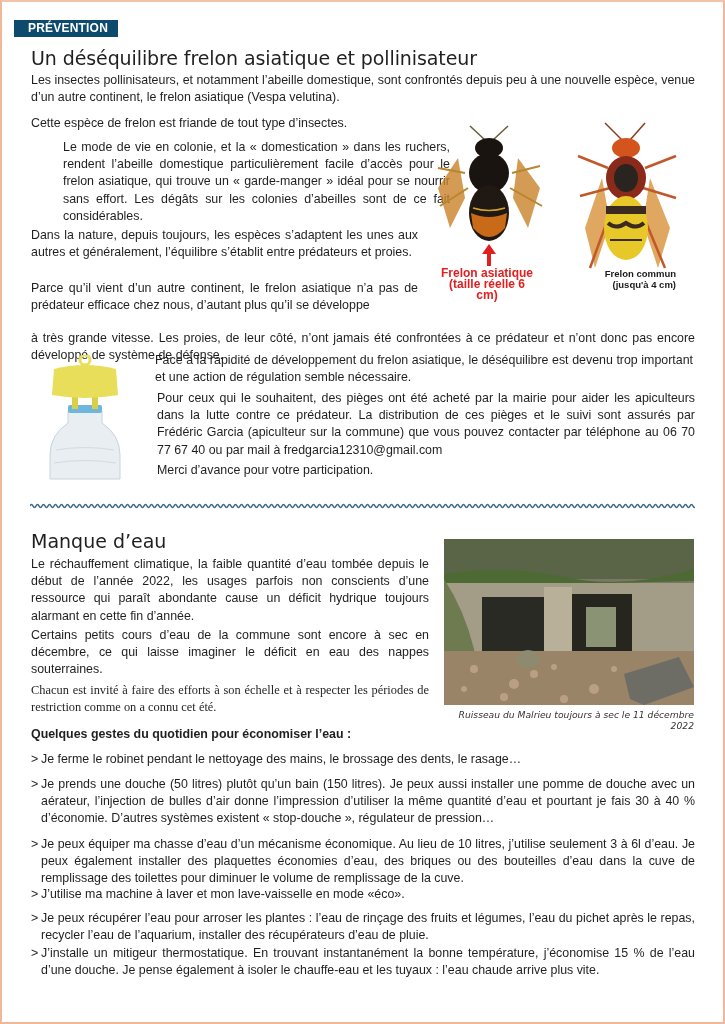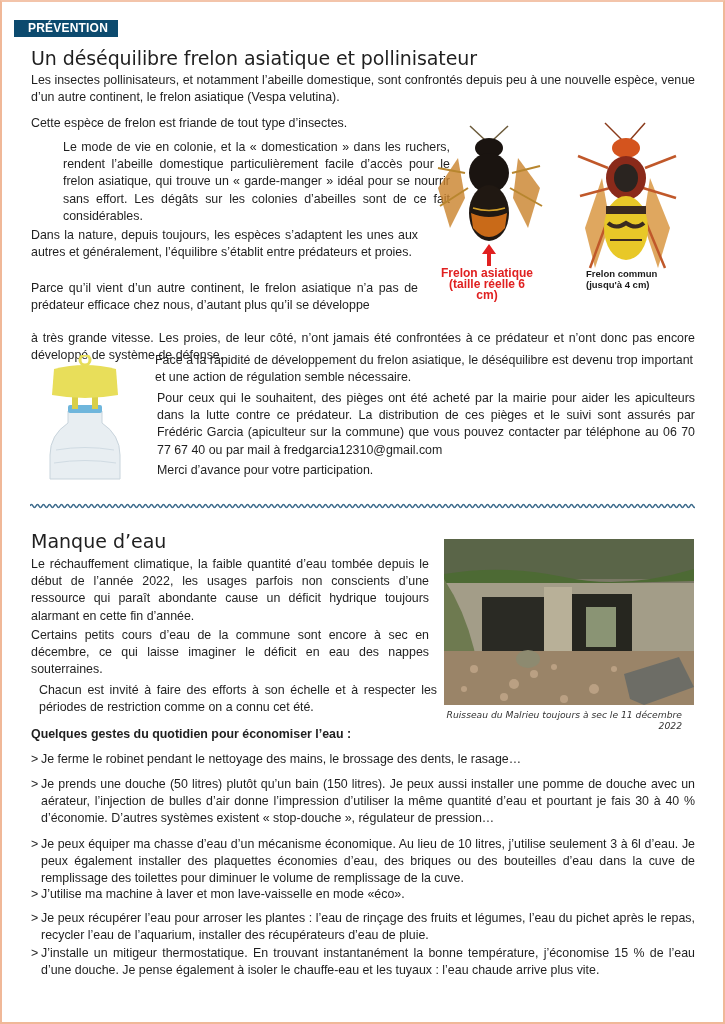--- a/index.html
+++ b/index.html
@@ -4,26 +4,26 @@
 <style>
   html, body { margin: 0; padding: 0; background: #ffffff; }
   body { width: 725px; height: 1024px; position: relative; overflow: hidden; font-family: "DejaVu Sans", sans-serif; color: #1a1a1a; }
   .frame { position: absolute; left: 0; top: 0; width: 721px; height: 1020px; border: 2px solid #f0b898; border-top-color:#f3c4aa; }
   .tag { position: absolute; left: 14px; top: 20px; width: 104px; height: 17px; background: #0c4a6e; color: #fff; font-family: "Liberation Sans", sans-serif; font-weight: bold; font-size: 12px; line-height: 17px; padding-left: 14px; box-sizing: border-box; letter-spacing: 0.2px; }
   .h1 { position: absolute; left: 31px; top: 47px; font-family: "DejaVu Sans", sans-serif; font-size: 19px; color: #1f1f1f; letter-spacing: -0.1px; }
   .p { position: absolute; font-family: "Liberation Sans", sans-serif; font-size: 12.4px; line-height: 17.2px; color: #1f1f1f; text-align: justify; }
   .p.nj { text-align: left; }
   .figure-wasps { position: absolute; left: 430px; top: 118px; width: 262px; height: 178px; }
   .cap-red { position: absolute; left: 437px; top: 268px; width: 100px; text-align: center; font-family: "Liberation Sans", sans-serif; font-weight: bold; font-size: 12px; line-height: 11px; color: #e02020; }
-  .cap-black { position: absolute; left: 586px; top: 268px; width: 90px; text-align: left; font-family: "Liberation Sans", sans-serif; font-weight: bold; font-size: 9.5px; line-height: 11px; color: #1a1a1a; }
+  .cap-black { position: absolute; left: 586px; top: 268px; width: 90px; text-align: right; font-family: "Liberation Sans", sans-serif; font-weight: bold; font-size: 9.5px; line-height: 11px; color: #1a1a1a; }
   .trap { position: absolute; left: 40px; top: 355px; width: 90px; height: 128px; }
   .wave { position: absolute; left: 30px; top: 500px; width: 665px; height: 12px; }
   .h2 { position: absolute; left: 31px; top: 530px; font-family: "DejaVu Sans", sans-serif; font-size: 19px; color: #1f1f1f; }
   .photo { position: absolute; left: 444px; top: 539px; width: 250px; height: 166px; overflow: hidden; background: #6b6a5c; }
-  .photo-cap { position: absolute; left: 432px; top: 709px; width: 250px; text-align: right; font-family: "DejaVu Sans", sans-serif; font-style: italic; font-size: 9.2px; color: #333; }
+  .photo-cap { position: absolute; left: 444px; top: 709px; width: 250px; text-align: right; font-family: "DejaVu Sans", sans-serif; font-style: italic; font-size: 9.2px; color: #333; }
   .list-title { position: absolute; left: 31px; top: 727px; font-family: "Liberation Sans", sans-serif; font-weight: bold; font-size: 12.4px; color: #1f1f1f; }
   .li { position: absolute; left: 31px; width: 664px; font-family: "Liberation Sans", sans-serif; font-size: 12.4px; line-height: 17.2px; color: #1f1f1f; }
   .li .marker { position: absolute; left: 0; top: 0; }
   .li .txt { display: block; padding-left: 10px; text-align: justify; }
 </style>
 </head>
 <body>
 
 <div class="frame"></div>
 
@@ -100,21 +100,21 @@
 <div class="p" style="left:157px; top:390px; width:538px;">Pour ceux qui le souhaitent, des pièges ont été acheté par la mairie pour aider les apiculteurs dans la lutte contre ce prédateur. La distribution de ces pièges et le suivi sont assurés par Frédéric Garcia (apiculteur sur la commune) que vous pouvez contacter par téléphone au 06 70 77 67 40 ou par mail à fredgarcia12310@gmail.com</div>
 <div class="p nj" style="left:157px; top:462px; width:538px;">Merci d’avance pour votre participation.</div>
 
 <svg class="wave" viewBox="0 0 665 12" preserveAspectRatio="none">
   <path id="wavepath" d="M0 6 Q1.5 3 3 6 Q4.5 9 6 6 Q7.5 3 9 6 Q10.5 9 12 6 Q13.5 3 15 6 Q16.5 9 18 6 Q19.5 3 21 6 Q22.5 9 24 6 Q25.5 3 27 6 Q28.5 9 30 6 Q31.5 3 33 6 Q34.5 9 36 6 Q37.5 3 39 6 Q40.5 9 42 6 Q43.5 3 45 6 Q46.5 9 48 6 Q49.5 3 51 6 Q52.5 9 54 6 Q55.5 3 57 6 Q58.5 9 60 6 Q61.5 3 63 6 Q64.5 9 66 6 Q67.5 3 69 6 Q70.5 9 72 6 Q73.5 3 75 6 Q76.5 9 78 6 Q79.5 3 81 6 Q82.5 9 84 6 Q85.5 3 87 6 Q88.5 9 90 6 Q91.5 3 93 6 Q94.5 9 96 6 Q97.5 3 99 6 Q100.5 9 102 6 Q103.5 3 105 6 Q106.5 9 108 6 Q109.5 3 111 6 Q112.5 9 114 6 Q115.5 3 117 6 Q118.5 9 120 6 Q121.5 3 123 6 Q124.5 9 126 6 Q127.5 3 129 6 Q130.5 9 132 6 Q133.5 3 135 6 Q136.5 9 138 6 Q139.5 3 141 6 Q142.5 9 144 6 Q145.5 3 147 6 Q148.5 9 150 6 Q151.5 3 153 6 Q154.5 9 156 6 Q157.5 3 159 6 Q160.5 9 162 6 Q163.5 3 165 6 Q166.5 9 168 6 Q169.5 3 171 6 Q172.5 9 174 6 Q175.5 3 177 6 Q178.5 9 180 6 Q181.5 3 183 6 Q184.5 9 186 6 Q187.5 3 189 6 Q190.5 9 192 6 Q193.5 3 195 6 Q196.5 9 198 6 Q199.5 3 201 6 Q202.5 9 204 6 Q205.5 3 207 6 Q208.5 9 210 6 Q211.5 3 213 6 Q214.5 9 216 6 Q217.5 3 219 6 Q220.5 9 222 6 Q223.5 3 225 6 Q226.5 9 228 6 Q229.5 3 231 6 Q232.5 9 234 6 Q235.5 3 237 6 Q238.5 9 240 6 Q241.5 3 243 6 Q244.5 9 246 6 Q247.5 3 249 6 Q250.5 9 252 6 Q253.5 3 255 6 Q256.5 9 258 6 Q259.5 3 261 6 Q262.5 9 264 6 Q265.5 3 267 6 Q268.5 9 270 6 Q271.5 3 273 6 Q274.5 9 276 6 Q277.5 3 279 6 Q280.5 9 282 6 Q283.5 3 285 6 Q286.5 9 288 6 Q289.5 3 291 6 Q292.5 9 294 6 Q295.5 3 297 6 Q298.5 9 300 6 Q301.5 3 303 6 Q304.5 9 306 6 Q307.5 3 309 6 Q310.5 9 312 6 Q313.5 3 315 6 Q316.5 9 318 6 Q319.5 3 321 6 Q322.5 9 324 6 Q325.5 3 327 6 Q328.5 9 330 6 Q331.5 3 333 6 Q334.5 9 336 6 Q337.5 3 339 6 Q340.5 9 342 6 Q343.5 3 345 6 Q346.5 9 348 6 Q349.5 3 351 6 Q352.5 9 354 6 Q355.5 3 357 6 Q358.5 9 360 6 Q361.5 3 363 6 Q364.5 9 366 6 Q367.5 3 369 6 Q370.5 9 372 6 Q373.5 3 375 6 Q376.5 9 378 6 Q379.5 3 381 6 Q382.5 9 384 6 Q385.5 3 387 6 Q388.5 9 390 6 Q391.5 3 393 6 Q394.5 9 396 6 Q397.5 3 399 6 Q400.5 9 402 6 Q403.5 3 405 6 Q406.5 9 408 6 Q409.5 3 411 6 Q412.5 9 414 6 Q415.5 3 417 6 Q418.5 9 420 6 Q421.5 3 423 6 Q424.5 9 426 6 Q427.5 3 429 6 Q430.5 9 432 6 Q433.5 3 435 6 Q436.5 9 438 6 Q439.5 3 441 6 Q442.5 9 444 6 Q445.5 3 447 6 Q448.5 9 450 6 Q451.5 3 453 6 Q454.5 9 456 6 Q457.5 3 459 6 Q460.5 9 462 6 Q463.5 3 465 6 Q466.5 9 468 6 Q469.5 3 471 6 Q472.5 9 474 6 Q475.5 3 477 6 Q478.5 9 480 6 Q481.5 3 483 6 Q484.5 9 486 6 Q487.5 3 489 6 Q490.5 9 492 6 Q493.5 3 495 6 Q496.5 9 498 6 Q499.5 3 501 6 Q502.5 9 504 6 Q505.5 3 507 6 Q508.5 9 510 6 Q511.5 3 513 6 Q514.5 9 516 6 Q517.5 3 519 6 Q520.5 9 522 6 Q523.5 3 525 6 Q526.5 9 528 6 Q529.5 3 531 6 Q532.5 9 534 6 Q535.5 3 537 6 Q538.5 9 540 6 Q541.5 3 543 6 Q544.5 9 546 6 Q547.5 3 549 6 Q550.5 9 552 6 Q553.5 3 555 6 Q556.5 9 558 6 Q559.5 3 561 6 Q562.5 9 564 6 Q565.5 3 567 6 Q568.5 9 570 6 Q571.5 3 573 6 Q574.5 9 576 6 Q577.5 3 579 6 Q580.5 9 582 6 Q583.5 3 585 6 Q586.5 9 588 6 Q589.5 3 591 6 Q592.5 9 594 6 Q595.5 3 597 6 Q598.5 9 600 6 Q601.5 3 603 6 Q604.5 9 606 6 Q607.5 3 609 6 Q610.5 9 612 6 Q613.5 3 615 6 Q616.5 9 618 6 Q619.5 3 621 6 Q622.5 9 624 6 Q625.5 3 627 6 Q628.5 9 630 6 Q631.5 3 633 6 Q634.5 9 636 6 Q637.5 3 639 6 Q640.5 9 642 6 Q643.5 3 645 6 Q646.5 9 648 6 Q649.5 3 651 6 Q652.5 9 654 6 Q655.5 3 657 6 Q658.5 9 660 6 Q661.5 3 663 6 Q664.5 9 666 6" fill="none" stroke="#3d6b8c" stroke-width="1.6"></path>
 </svg>
 
 <div class="h2">Manque d’eau</div>
 <div class="p" style="left:31px; top:556px; width:398px;">Le réchauffement climatique, la faible quantité d’eau tombée depuis le début de l’année 2022, les usages parfois non conscients d’une ressource qui paraît abondante cause un déficit hydrique toujours alarmant en cette fin d’année.</div>
 <div class="p" style="left:31px; top:627px; width:398px;">Certains petits cours d’eau de la commune sont encore à sec en décembre, ce qui laisse imaginer le déficit en eau des nappes souterraines.</div>
-<div class="p" style="left:39px; top:682px; width:398px;">Chacun est invité à faire des efforts à son échelle et à respecter les périodes de restriction comme on a connu cet été.</div>
+<div class="p" style="left:31px; top:682px; width:398px;font-family:Liberation Serif, serif;">Chacun est invité à faire des efforts à son échelle et à respecter les périodes de restriction comme on a connu cet été.</div>
 
 <div class="photo">
   <svg viewBox="0 0 250 166" width="250" height="166">
     <rect x="0" y="0" width="250" height="166" fill="#7a7865"></rect>
     <rect x="0" y="0" width="250" height="40" fill="#5a6548"></rect>
     <path d="M0 35 Q60 25 120 38 T250 30 L250 42 L0 48 Z" fill="#4d6a34"></path>
     <rect x="0" y="44" width="250" height="70" fill="#a39d88"></rect>
     <rect x="38" y="58" width="62" height="56" fill="#2a2a24"></rect>
     <rect x="128" y="55" width="60" height="60" fill="#26261f"></rect>
     <rect x="142" y="68" width="30" height="40" fill="#8a9474"></rect>

